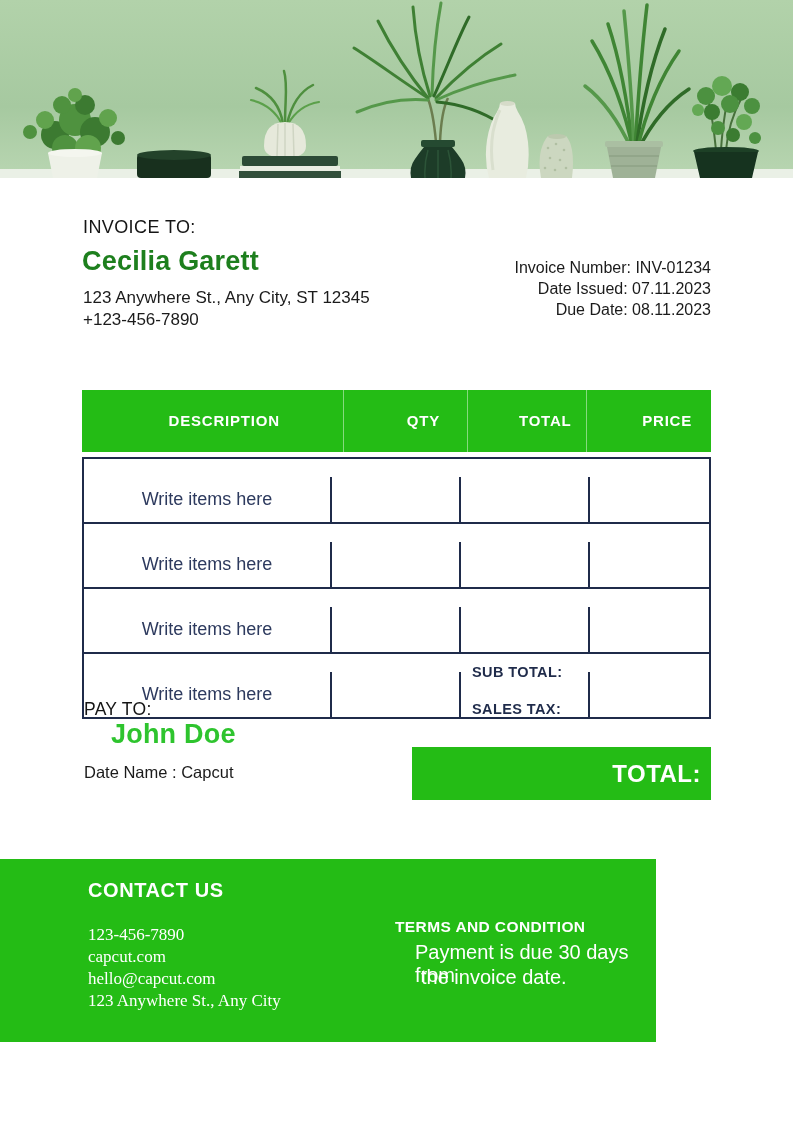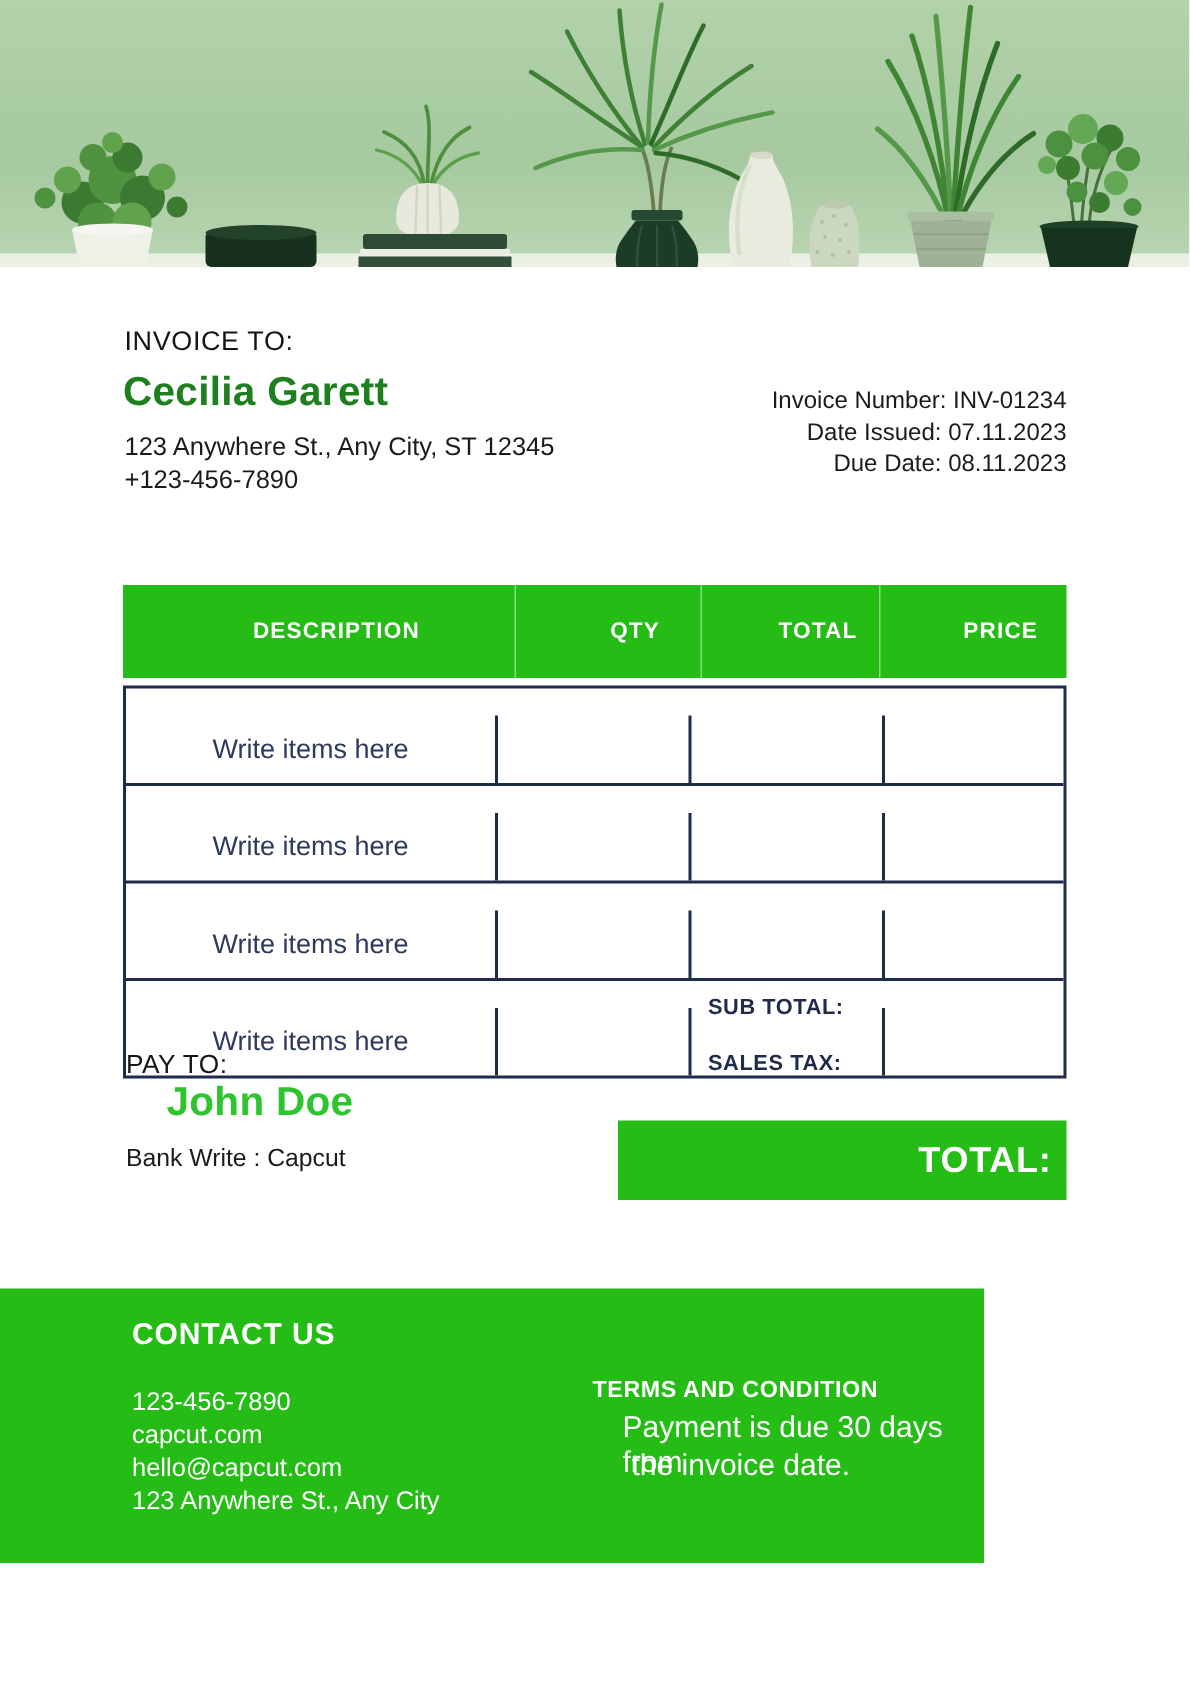--- a/index.html
+++ b/index.html
@@ -36,21 +36,21 @@
   .payto-label{left:84px;top:699px;font-size:17.5px;color:#151515;letter-spacing:.3px;}
   .payto-name{left:83px;top:719px;font-size:27px;font-weight:bold;color:var(--green-bright);letter-spacing:.2px;margin-left:28px;}
   .bank-line{left:84px;top:763px;font-size:16.5px;color:#1b1b1b;}
   .account-line{left:84px;top:784px;font-size:16.5px;color:#1b1b1b;}
   .total-bar{left:412px;top:747px;width:299px;height:53px;background:var(--accent);
              text-align:right;box-sizing:border-box;padding-right:10px;}
   .total-bar span{font-size:24px;font-weight:bold;color:#fff;line-height:53px;letter-spacing:.5px;}
   
   .footer{left:0;top:859px;width:656px;height:183px;background:var(--accent);color:#fff;}
   .contact-heading{left:88px;top:20px;font-size:20px;font-weight:bold;letter-spacing:.6px;}
-  .cl{left:88px;font-size:17px;}
+  .cl{left:88px;font-size:17px;font-family:Liberation Serif, serif;}
   .cl0{top:66px;} .cl1{top:88px;} .cl2{top:110px;} .cl3{top:132px;}
   .terms-heading{left:395px;top:59px;font-size:15.5px;font-weight:bold;letter-spacing:.4px;}
   .terms-line1{left:415px;top:82px;font-size:20px;}
   .terms-line2{left:421px;top:107px;font-size:20px;}
 </style>
 </head>
 <body>
 
 <div class="page" style="--accent: #24bc15; --green-dark: #1d7f1d; --green-bright: #2ec42e;">
 
@@ -229,21 +229,21 @@
     <span>SUB TOTAL:</span>
     <span class="tot-val"></span>
   </div>
   <div class="abs salestax">
     <span>SALES TAX:</span>
     <span class="tot-val"></span>
   </div>
 
   <div class="abs payto-label">PAY TO:</div>
   <div class="abs payto-name">John Doe</div>
-  <div class="abs bank-line">Bank Write : Capcut</div>
+  <div class="abs bank-line">Date Name : Capcut</div>
 
   <div class="abs total-bar">
     <span>TOTAL:</span>
   </div>
 
   <div class="abs footer">
     <div class="abs contact-heading">CONTACT US</div>
     <div class="abs cl cl0">123-456-7890</div>
     <div class="abs cl cl1">capcut.com</div>
     <div class="abs cl cl2">hello@capcut.com</div>

